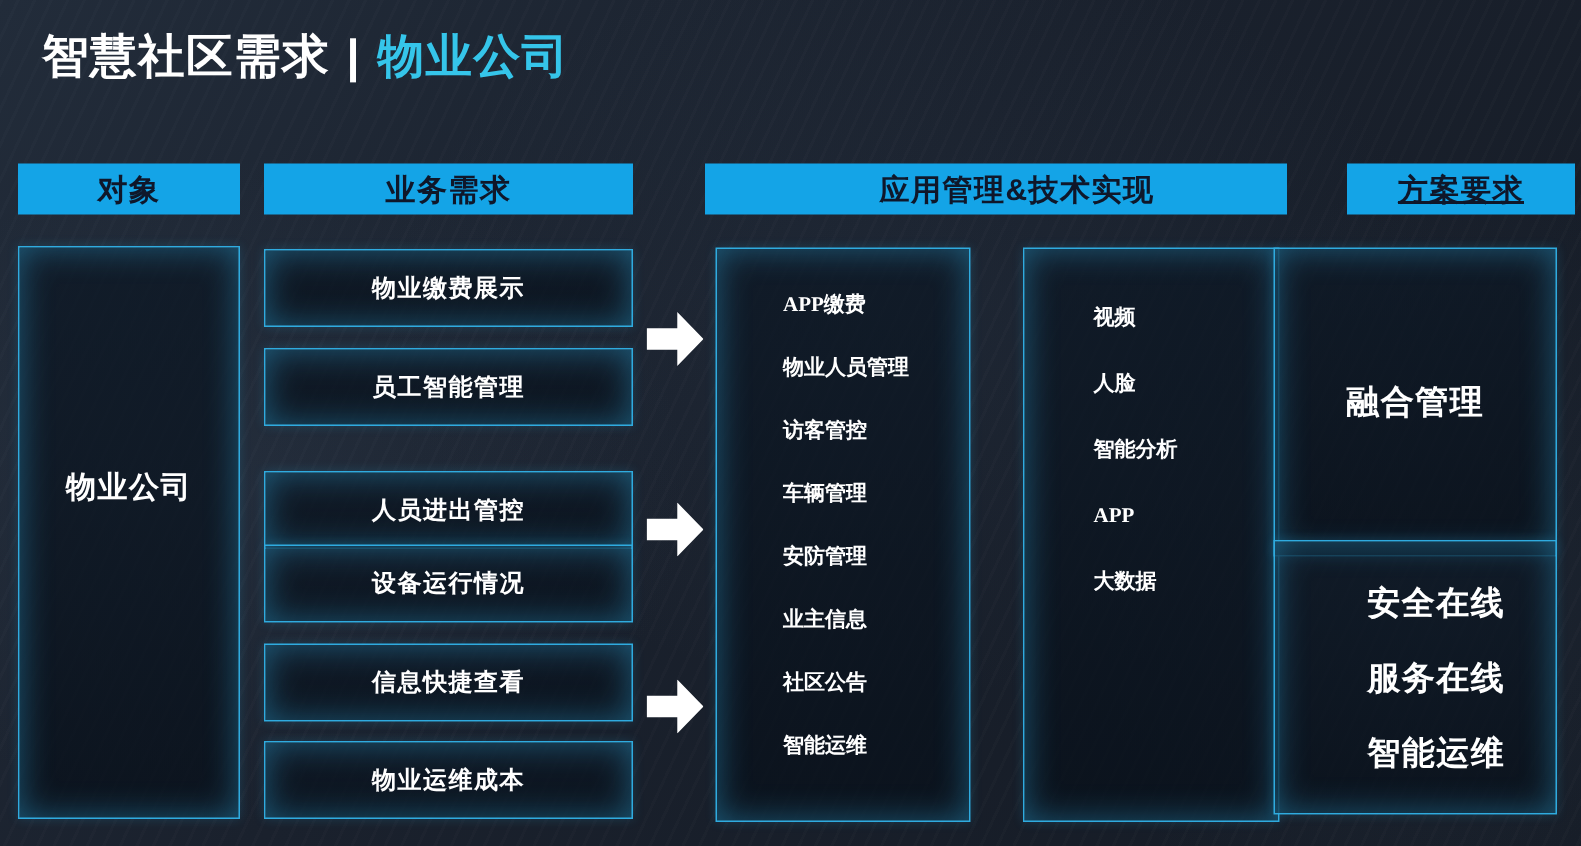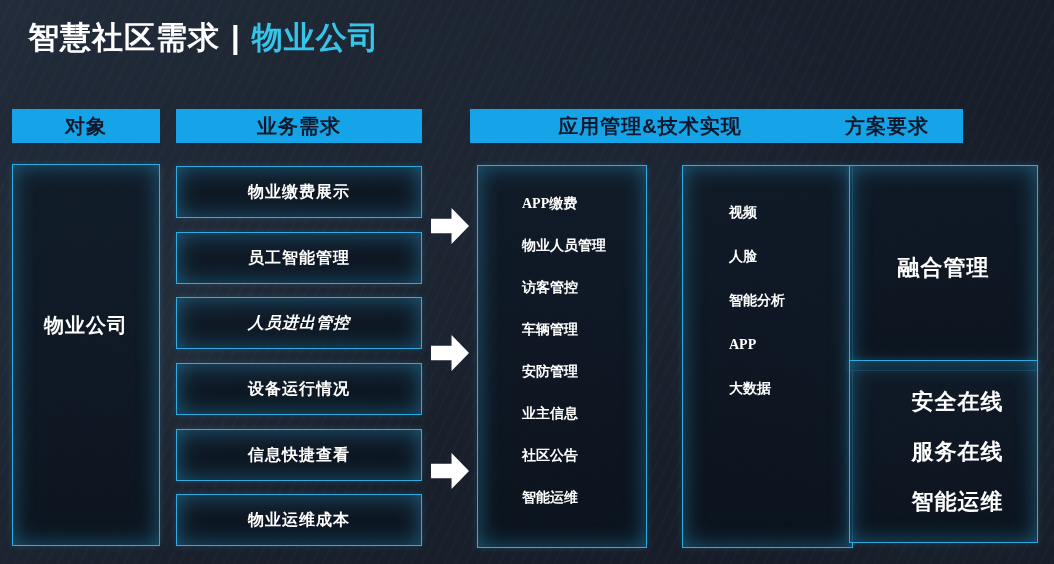--- a/index.html
+++ b/index.html
@@ -33,22 +33,22 @@
   
   .hdr{
     position:absolute;top:109px;height:34px;
     background:#14a4e7;
     display:flex;align-items:center;justify-content:center;
     font-size:20px;font-weight:bold;color:#0f172a;
     letter-spacing:1px;
   }
   #hdr-object{left:12px;width:148px;}
   #hdr-business{left:176px;width:246px;}
-  #hdr-application{left:470px;width:360px;}
-  #hdr-solution{left:811px;width:152px;}
+  #hdr-application{left:470px;width:360px;padding-left:28px;}
+  #hdr-solution{left:898px;width:152px;text-decoration:underline;}
 
   
   .gbox{
     position:absolute;
     border:1px solid #2fabdf;
     background:linear-gradient(180deg, rgba(13,24,37,0.78), rgba(8,16,26,0.78));
     box-shadow:inset 0 0 22px rgba(47,171,223,0.45), 0 0 7px rgba(47,171,223,0.20);
     box-sizing:border-box;
   }
 
@@ -56,21 +56,21 @@
   #box-object .lbl{
     position:absolute;left:0;right:0;top:42%;transform:translateY(-50%);
     text-align:center;font-size:20px;font-weight:bold;letter-spacing:1px;
   }
 
   .biz-box{
     left:176px;width:246px;height:52px;
     display:flex;align-items:center;justify-content:center;
     font-size:16px;font-weight:bold;letter-spacing:1px;
   }
-  #biz-0{top:166px;}#biz-1{top:232px;}#biz-2{top:297px;font-style:italic;}
+  #biz-0{top:166px;}#biz-1{top:232px;}#biz-2{top:314px;}
   #biz-3{top:363px;}#biz-4{top:429px;}#biz-5{top:494px;}
 
   #box-app-left{left:477px;top:165px;width:170px;height:383px;}
   #box-app-right{left:682px;top:165px;width:171px;height:383px;}
   .app-list{
     list-style:none;margin:0;
     font-family:"Liberation Serif","DejaVu Serif",serif;
     font-size:14px;font-weight:600;color:#ffffff;
   }
   #box-app-left .app-list{padding:17px 0 0 44px;line-height:42px;}

